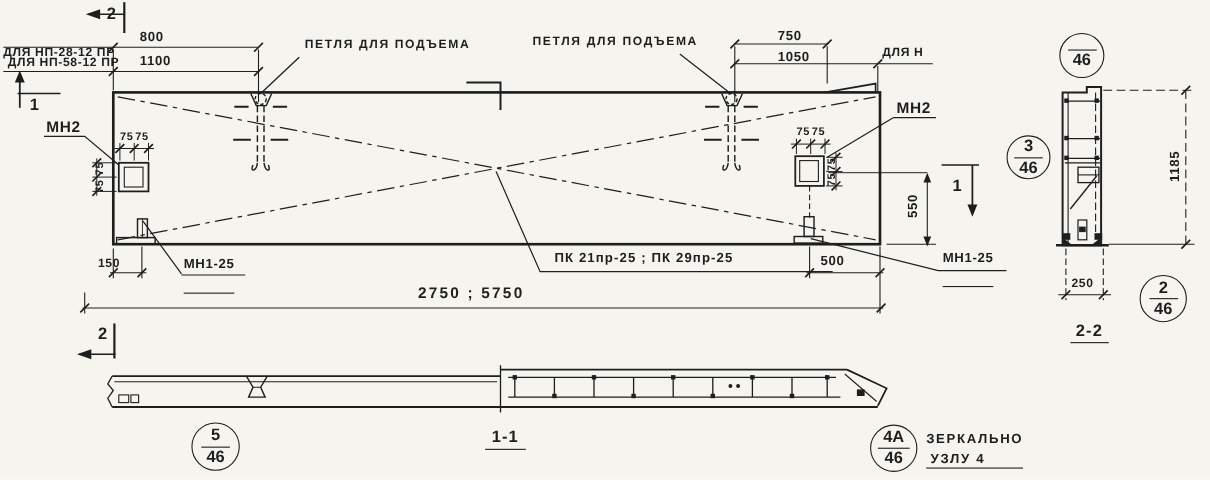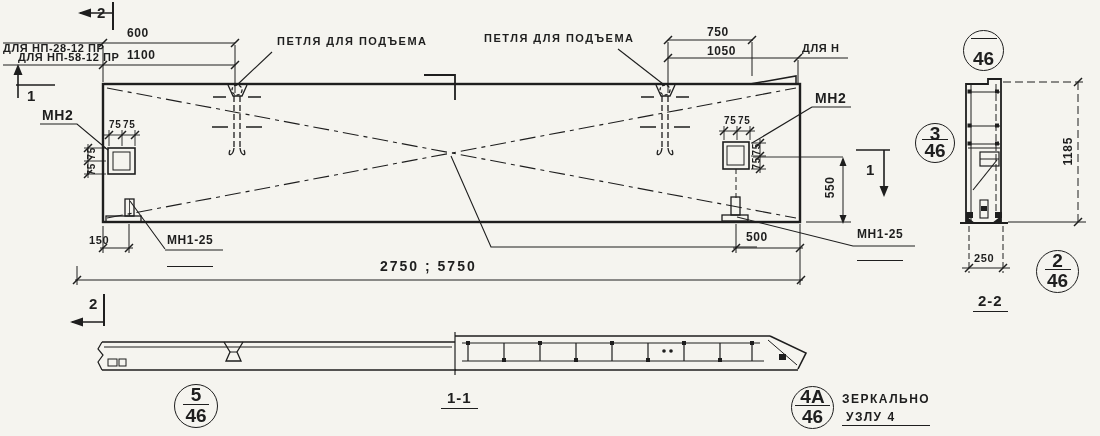--- a/index.html
+++ b/index.html
@@ -5,22 +5,22 @@
   html,body{margin:0;padding:0;}
   #sheet{position:relative;width:1100px;height:436px;background:#f5f4ef;overflow:hidden;
          font-family:"Liberation Sans",sans-serif;color:#1e1e1e;}
   #linework{position:absolute;left:0;top:0;}
   .lbl{position:absolute;white-space:nowrap;font-weight:700;font-size:12px;line-height:1.05;
        letter-spacing:0.6px;color:#1e1e1e;}
   .fs10{font-size:10px;} .fs11{font-size:11px;} .fs13{font-size:14px;} .fs15{font-size:15px;letter-spacing:1px;}
   .ul{border-bottom:1.6px solid #1e1e1e;padding-bottom:19px;}
   .vtext{transform:rotate(-90deg);transform-origin:center center;text-align:center;}
   .balloon{position:absolute;border:1.7px solid #1e1e1e;border-radius:50%;
-           display:flex;flex-direction:column;align-items:center;justify-content:space-between;
-           font-weight:700;font-size:19px;box-sizing:border-box;background:transparent;}
+           display:flex;flex-direction:column;align-items:center;justify-content:center;
+           font-weight:700;font-size:15px;box-sizing:border-box;background:transparent;}
   .balloon .bn{border-bottom:1.5px solid #1e1e1e;line-height:1.1;padding:0 5px 1px;min-width:16px;
                min-height:6px;text-align:center;}
   .balloon .bd{line-height:1.1;padding-top:1px;text-align:center;}
 </style>
 </head>
 <body>
 
 <div id="sheet">
 
 <svg id="linework" width="1100" height="436" viewBox="0 0 1100 436">
@@ -202,24 +202,24 @@
       <rect x="981" y="206" width="6" height="5"></rect>
       <rect x="966" y="212" width="7" height="6"></rect>
           <rect x="995" y="212" width="7" height="6"></rect>
       <path d="M966,216 L975,223 H966 Z"></path>
           <path d="M1001,216 L992,223 H1001 Z"></path>
     </g>
   </g>
 </svg>
 
   <div class="lbl fs11" style="left:3px;top:30px;margin-top:13px;">ДЛЯ НП-28-12 ПР</div>
-  <div class="lbl fs11" style="left:18px;top:52px;">ДЛЯ НП-58-12 ПР</div>
+  <div class="lbl fs11" style="left:7px;top:52px;">ДЛЯ НП-58-12 ПР</div>
   <div class="lbl fs11" style="left:802px;top:43px;">ДЛЯ Н</div>
 
-  <div class="lbl" style="left:127px;top:27px;">600</div>
+  <div class="lbl" style="left:127px;top:27px;">800</div>
   <div class="lbl" style="left:127px;top:49px;">1100</div>
   <div class="lbl" style="left:707px;top:26px;">750</div>
   <div class="lbl" style="left:707px;top:45px;">1050</div>
 
   <div class="lbl fs11" style="left:277px;top:36px;letter-spacing:1.5px;">ПЕТЛЯ ДЛЯ ПОДЪЕМА</div>
   <div class="lbl fs11" style="left:484px;top:33px;letter-spacing:1.5px;">ПЕТЛЯ ДЛЯ ПОДЪЕМА</div>
 
   <div class="lbl fs13" style="left:42px;top:108px;">МН2</div>
   <div class="lbl fs13" style="left:815px;top:91px;">МН2</div>
   <div class="lbl ul" style="left:167px;top:234px;">МН1-25</div>
@@ -231,20 +231,21 @@
   <div class="lbl fs10 vtext" style="left:82px;top:164px;width:20px;">75</div>
   <div class="lbl fs10" style="left:724px;top:116px;">75</div>
   <div class="lbl fs10" style="left:738px;top:116px;">75</div>
   <div class="lbl fs10 vtext" style="left:747px;top:144px;width:20px;">75</div>
   <div class="lbl fs10 vtext" style="left:747px;top:158px;width:20px;">75</div>
 
   <div class="lbl vtext" style="left:810px;top:181px;width:40px;">550</div>
   <div class="lbl fs11" style="left:89px;top:235px;">150</div>
   <div class="lbl" style="left:746px;top:231px;">500</div>
   <div class="lbl fs13" style="left:380px;top:259px;letter-spacing:2px;">2750 ; 5750</div>
+  <div class="lbl" style="left:504px;top:228px;letter-spacing:1px;">ПК 21пр-25 ; ПК 29пр-25</div>
 
   <div class="lbl fs15" style="left:97px;top:5px;">2</div>
   <div class="lbl fs15" style="left:89px;top:296px;">2</div>
   <div class="lbl fs15" style="left:27px;top:88px;">1</div>
   <div class="lbl fs15" style="left:866px;top:162px;">1</div>
 
   <div class="lbl fs15 ul" style="left:441px;top:390px;padding:0 6px 2px;">1-1</div>
   <div class="lbl fs15 ul" style="left:973px;top:293px;padding:0 5px 2px;">2-2</div>
   <div class="lbl vtext" style="left:1046px;top:145px;width:44px;">1185</div>
   <div class="lbl fs11" style="left:974px;top:253px;">250</div>

